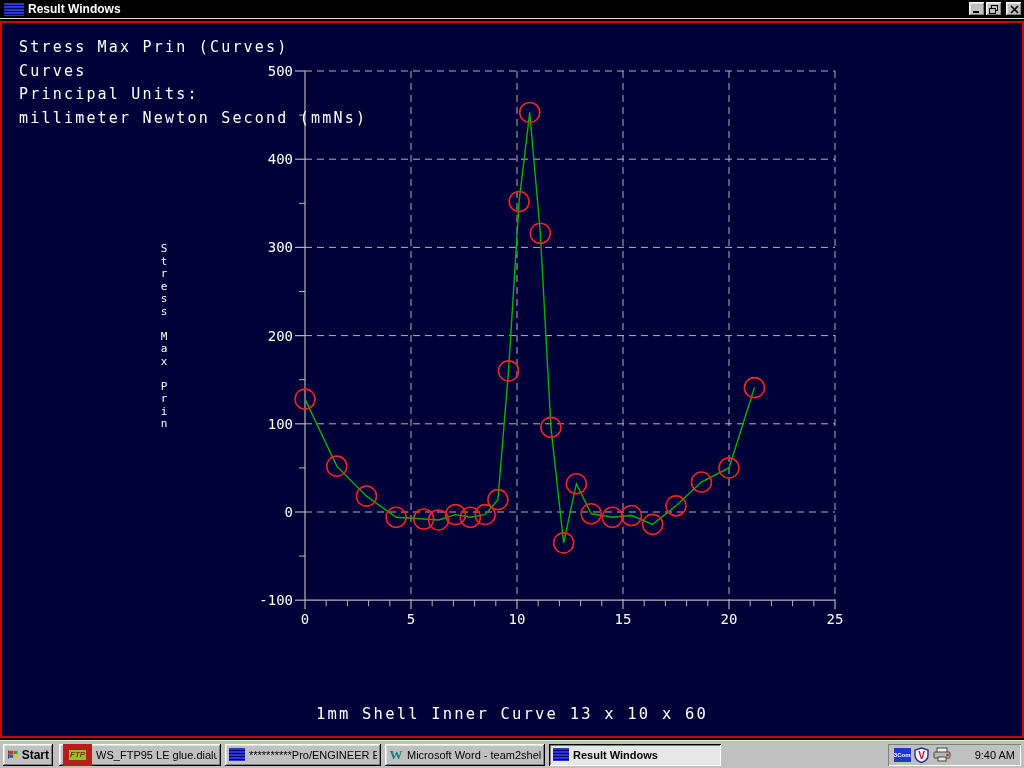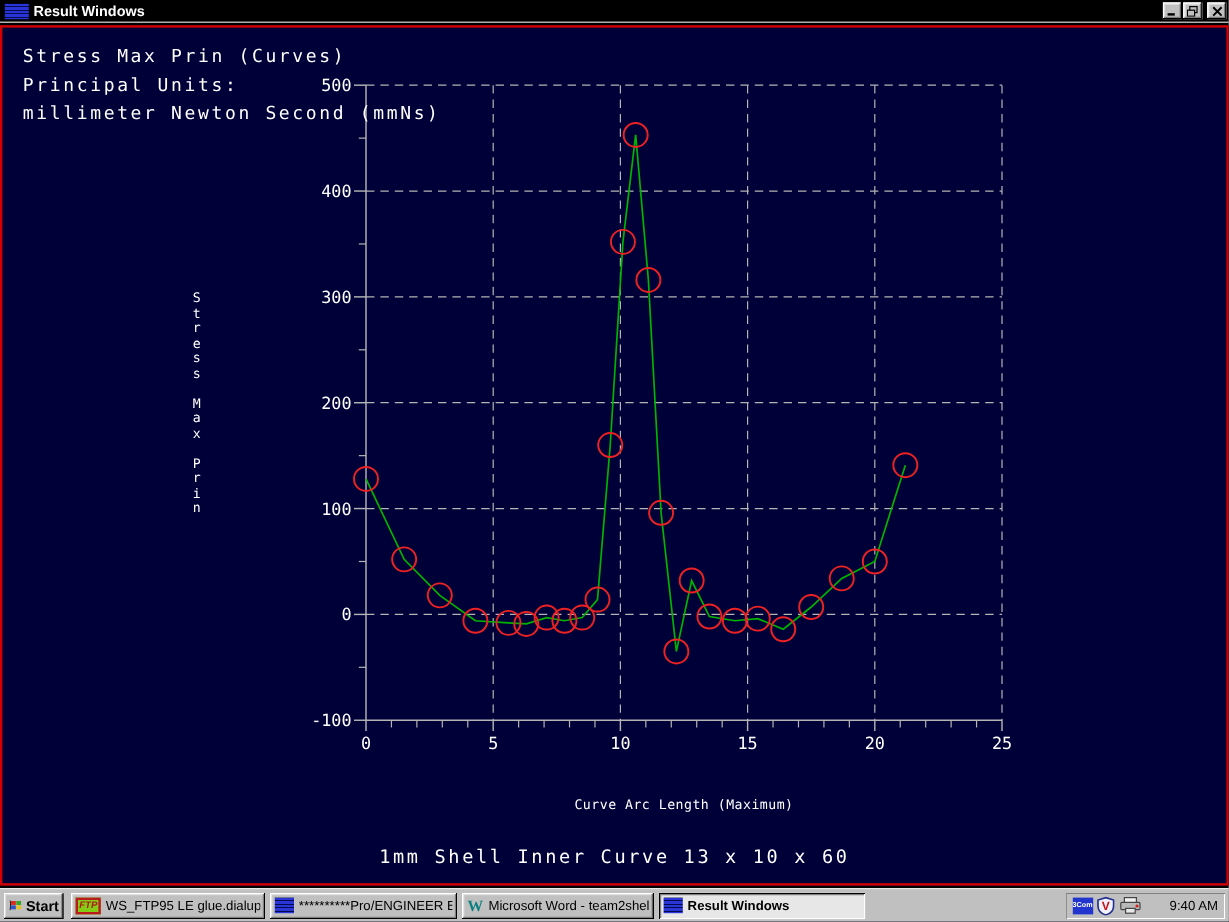--- a/index.html
+++ b/index.html
@@ -45,21 +45,21 @@
         white-space:nowrap;text-align:left;}
   .task.active{font-weight:bold;background:#e7e7e7;
         box-shadow:inset 1px 1px 0 #000,inset -1px -1px 0 #fff,inset 2px 2px 0 #808080;}
   .task .lbl{overflow:hidden;white-space:nowrap;}
   .tray{height:22px;margin-left:6px;display:flex;align-items:center;gap:3px;padding:0 6px;
         box-shadow:inset 1px 1px 0 #808080,inset -1px -1px 0 #fff;}
   .clock{font-size:11px;margin-left:20px;white-space:nowrap;}
   .stripes-ic{display:inline-block;width:16px;height:13px;flex:none;
             background:repeating-linear-gradient(to bottom,#2a35d8 0 2px,#000a50 2px 3px);}
   .ftp-ic{display:inline-block;flex:none;font-size:8px;font-weight:bold;font-style:italic;
-          color:#b01818;background:#84cc16;border:2px solid #b91c1c;padding:0 1px;line-height:10px;}
+          color:#b01818;background:#84cc16;border:6px solid #b91c1c;padding:0 1px;line-height:10px;}
   .word-ic{display:inline-block;flex:none;width:14px;font-family:"Liberation Serif",serif;
            font-weight:bold;font-size:13px;color:#0e8080;line-height:14px;text-align:center;}
   .tcom-ic{display:inline-block;width:17px;height:14px;background:#2335cf;color:#fff;
            font-size:6px;line-height:15px;text-align:center;font-weight:bold;}
 </style>
 </head>
 <body>
 
 <div class="screen">
 
@@ -177,39 +177,38 @@
       <circle cx="591.2" cy="513.764" r="10" fill="none" stroke="#ee2222" stroke-width="1.6"></circle>
       <circle cx="612.4" cy="517.292" r="10" fill="none" stroke="#ee2222" stroke-width="1.6"></circle>
       <circle cx="631.48" cy="515.528" r="10" fill="none" stroke="#ee2222" stroke-width="1.6"></circle>
       <circle cx="652.68" cy="524.348" r="10" fill="none" stroke="#ee2222" stroke-width="1.6"></circle>
       <circle cx="676" cy="505.826" r="10" fill="none" stroke="#ee2222" stroke-width="1.6"></circle>
       <circle cx="701.44" cy="482.012" r="10" fill="none" stroke="#ee2222" stroke-width="1.6"></circle>
       <circle cx="729" cy="467.9" r="10" fill="none" stroke="#ee2222" stroke-width="1.6"></circle>
       <circle cx="754.44" cy="387.63800000000003" r="10" fill="none" stroke="#ee2222" stroke-width="1.6"></circle>
     </svg>
 
-  <div id="hdr" class="chart-text"><div>Stress Max Prin (Curves)</div><div>Principal Units:</div><div>millimeter Newton Second (mmNs)</div></div>
+  <div id="hdr" class="chart-text"><div>Stress Max Prin (Curves)</div><div>Curves</div><div>Principal Units:</div><div>millimeter Newton Second (mmNs)</div></div>
   <div id="ylab" class="chart-text">
       <div>S</div>
       <div>t</div>
       <div>r</div>
       <div>e</div>
       <div>s</div>
       <div>s</div>
       <div class="gap"></div>
       <div>M</div>
       <div>a</div>
       <div>x</div>
       <div class="gap"></div>
       <div>P</div>
       <div>r</div>
       <div>i</div>
       <div>n</div>
     </div>
-  <div id="xlab" class="chart-text">Curve Arc Length (Maximum)</div>
   <div id="subtitle" class="chart-text">1mm Shell Inner Curve 13 x 10 x 60</div>
 
   <div class="taskbar">
     <button class="start tb3d">
       <svg width="16" height="13" viewBox="0 0 16 13">
         <path d="M2 1 Q3 3 2 12" stroke="#000" fill="none"></path>
         <rect x="3" y="1.5" width="5.5" height="4.5" fill="#d92a1c"></rect>
         <rect x="9" y="1.5" width="5.5" height="4.5" fill="#34a32c"></rect>
         <rect x="3" y="6.5" width="5.5" height="4.5" fill="#2a53cf"></rect>
         <rect x="9" y="6.5" width="5.5" height="4.5" fill="#e8c01d"></rect>

